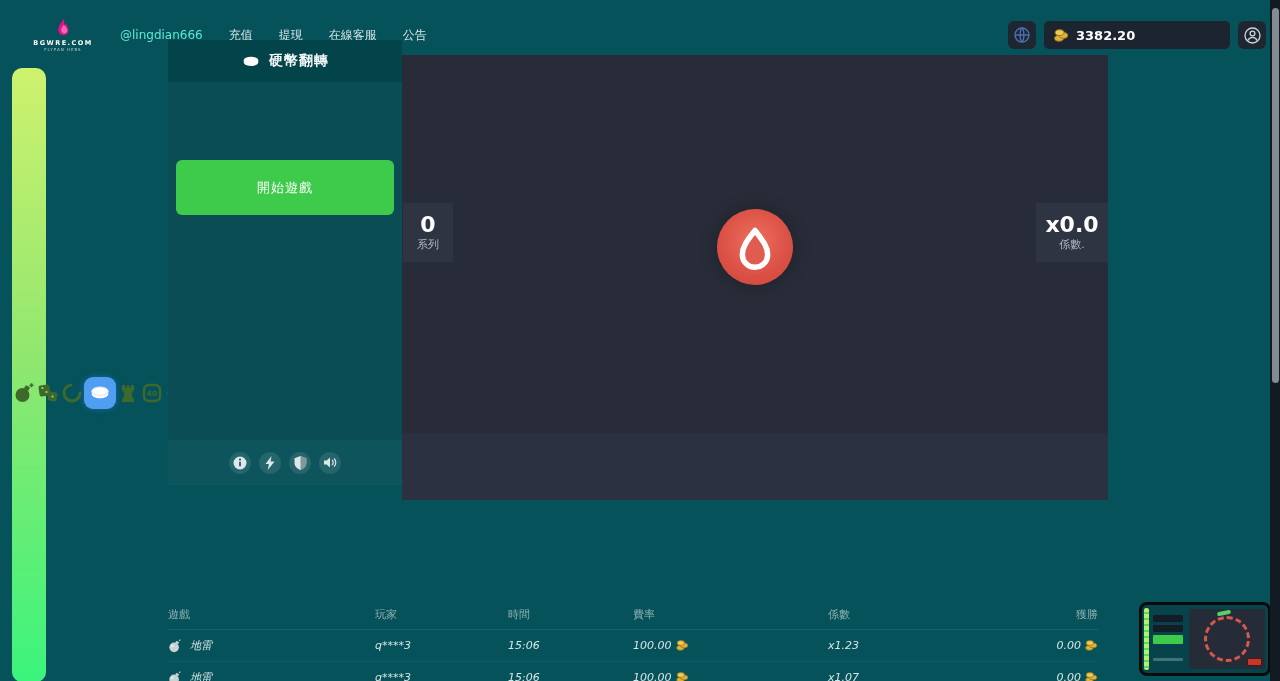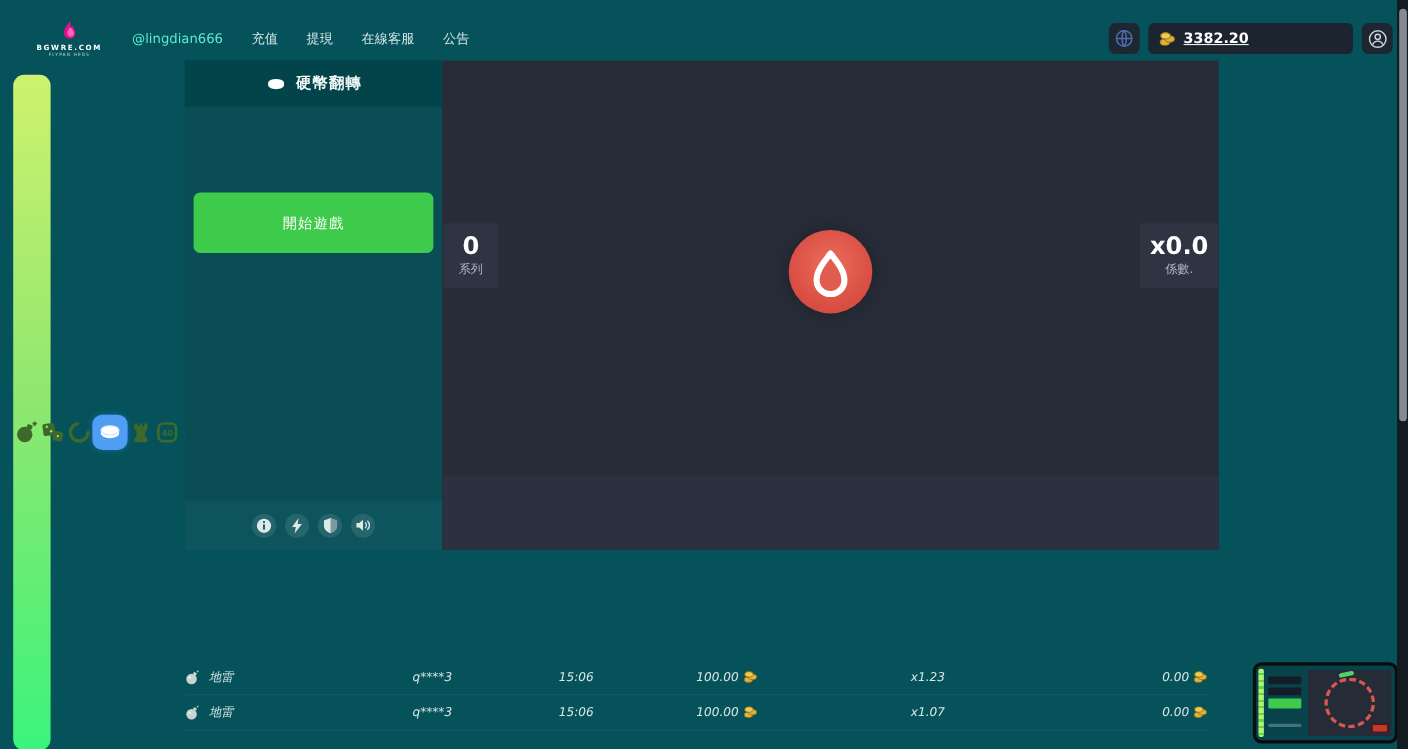--- a/index.html
+++ b/index.html
@@ -11,34 +11,34 @@
   }
   
   .topbar { position:absolute; top:16px; left:0; width:1280px; height:38px; display:flex; align-items:center; }
   .logo { display:flex; flex-direction:column; align-items:center; margin-left:30px; width:66px; }
   .logo-flame { height:20px; }
   .logo-brand { font-size:6.5px; font-weight:bold; letter-spacing:1.5px; color:#fff; }
   .logo-sub { font-size:4px; letter-spacing:1px; color:#b9d6d6; }
   .top-menu { display:flex; align-items:center; margin-left:24px; gap:26px; }
   .top-user { font-size:12px; color:#5eead4; }
   .top-link { font-size:12px; color:#d4e6e6; cursor:pointer; }
-  .top-right { margin-left:auto; display:flex; align-items:center; gap:8px; margin-right:14px;text-decoration:underline; }
+  .top-right { margin-left:auto; display:flex; align-items:center; gap:8px; margin-right:14px; }
   .sq-btn { width:28px; height:28px; border-radius:6px; background:#1d2631; display:flex; align-items:center; justify-content:center; cursor:pointer; }
   .balance-pill { width:186px; height:28px; border-radius:5px; background:#1b242f; display:flex; align-items:center; padding:0 10px; gap:7px; }
   .balance-val { font-size:13px; font-weight:bold; color:#fff; }
   
   .sidebar {
     position:absolute; left:12px; top:68px; width:34px; height:614px; border-radius:10px;
     background:linear-gradient(180deg,#cef26e 0%,#8fe76f 48%,#3bf47c 100%);
     display:flex; flex-direction:row; align-items:center; padding-top:36px;
   }
   .side-slot { width:34px; height:34px; display:flex; align-items:center; justify-content:center; cursor:pointer; }
   .side-active { width:32px; height:32px; border-radius:9px; background:#4f9ef2; display:flex; align-items:center; justify-content:center; box-shadow:0 0 6px rgba(40,120,240,.55); }
   
-  .bet-panel { position:absolute; left:168px; top:55px; width:234px; height:445px; background:#0a4d55; }
+  .bet-panel { position:absolute; left:168px; top:40px; width:234px; height:445px; background:#0a4d55; }
   .bet-head { height:42px; background:#03444a; display:flex; align-items:center; justify-content:center; gap:8px; }
   .bet-title { font-size:14px; font-weight:bold; color:#f2f8f8; letter-spacing:1px; }
   .bet-card { position:absolute; left:8px; right:8px; top:53px; background:#115a62; border-radius:5px; }
   .bet-input-row { height:33px; display:flex; align-items:center; padding:0 8px 0 12px; }
   .bet-amount { font-size:13px; font-weight:bold; color:#fff; flex:1; }
   .mini-round { width:20px; height:20px; border-radius:50%; background:rgba(255,255,255,.08); color:#cfe2e2; font-size:11px; display:flex; align-items:center; justify-content:center; margin-left:5px; cursor:pointer; }
   .quick-row { height:24px; display:flex; align-items:center; padding:0 10px 4px 10px; justify-content:space-between; }
   .chip { font-size:8px; color:#8fb7b7; cursor:pointer; }
   .start-btn { position:absolute; left:8px; right:8px; top:120px; height:55px; border-radius:6px; background:#3ecb4b; display:flex; align-items:center; justify-content:center; cursor:pointer; }
   .start-label { font-size:13px; color:#fff; letter-spacing:1px; }
@@ -274,20 +274,28 @@
     </div>
 
     <div class="coin">
       <svg width="44" height="48" viewBox="-20 -22 40 42">
         <path d="M0,-16 C7,-7 11.5,-1.5 11.5,6 A11.5,11.5 0 0 1 -11.5,6 C-11.5,-1.5 -7,-7 0,-16 Z" fill="#df5c4e" stroke="#ffffff" stroke-width="5" stroke-linejoin="round"></path>
       </svg>
     </div>
   </div>
 
   <div class="history">
+    <div class="hist-grid hist-head">
+      <span>遊戲</span>
+      <span>玩家</span>
+      <span>時間</span>
+      <span>費率</span>
+      <span>係數</span>
+      <span class="cell-right">獲勝</span>
+    </div>
 
     <div class="hist-grid hist-row">
       <span class="game-cell">
         <svg width="14" height="14" viewBox="0 0 16 16" fill="#c9d3d3">
           <circle cx="7" cy="9.5" r="5.5"></circle>
             <rect x="8.7" y="2.6" width="3.6" height="2.8" rx="1" transform="rotate(22 10.5 4)"></rect>
           <path d="M12.6 2.2l1.6-1.4" stroke="#c9d3d3" stroke-width="1.2"></path>
             <circle cx="5" cy="8" r="1.4" fill="#e9efef"></circle>
         </svg>
         <span>地雷</span>

